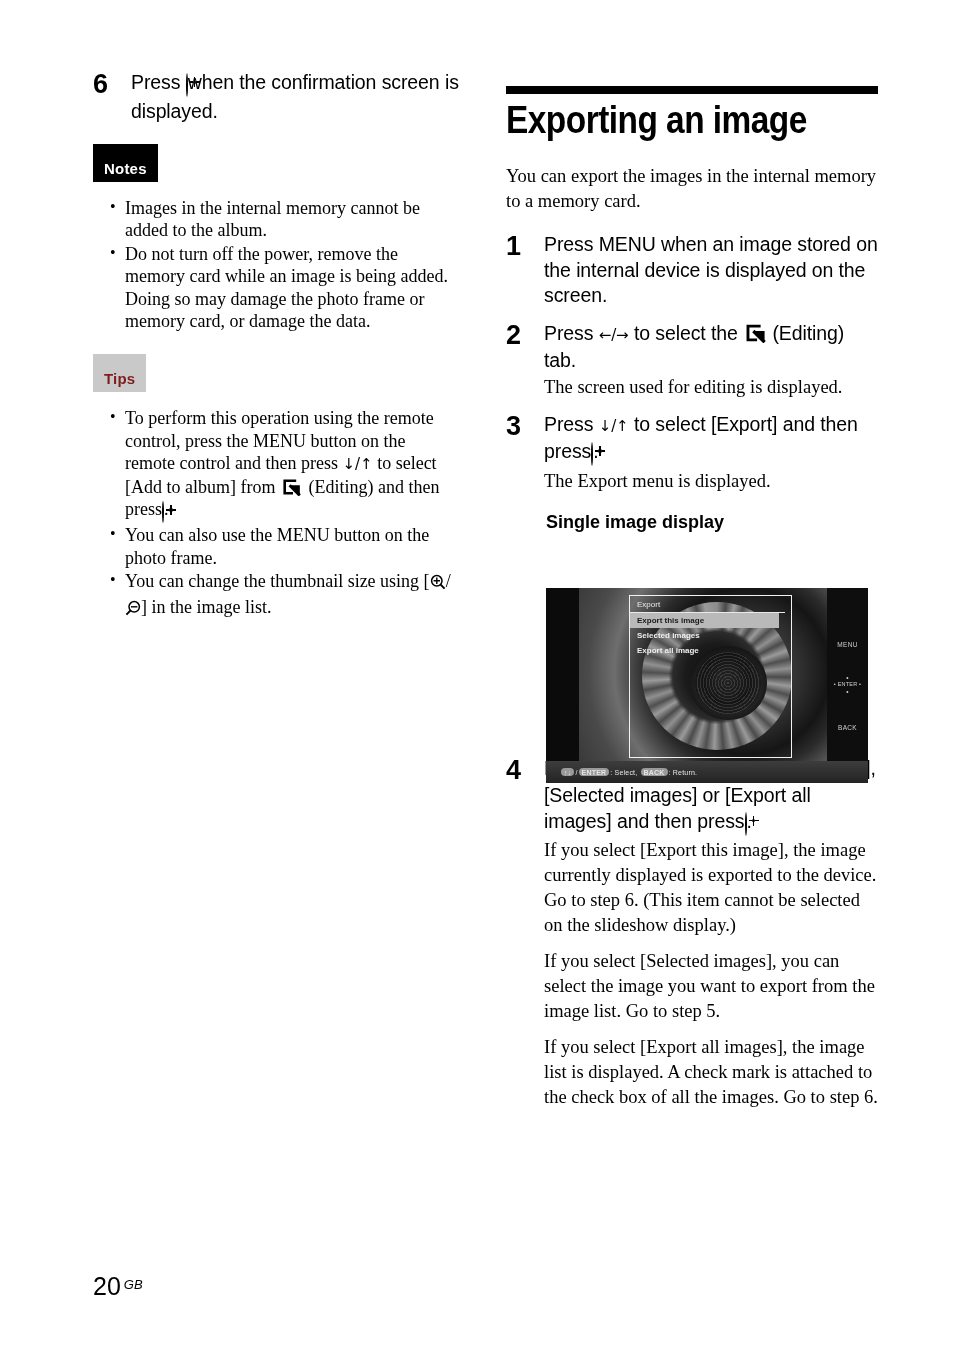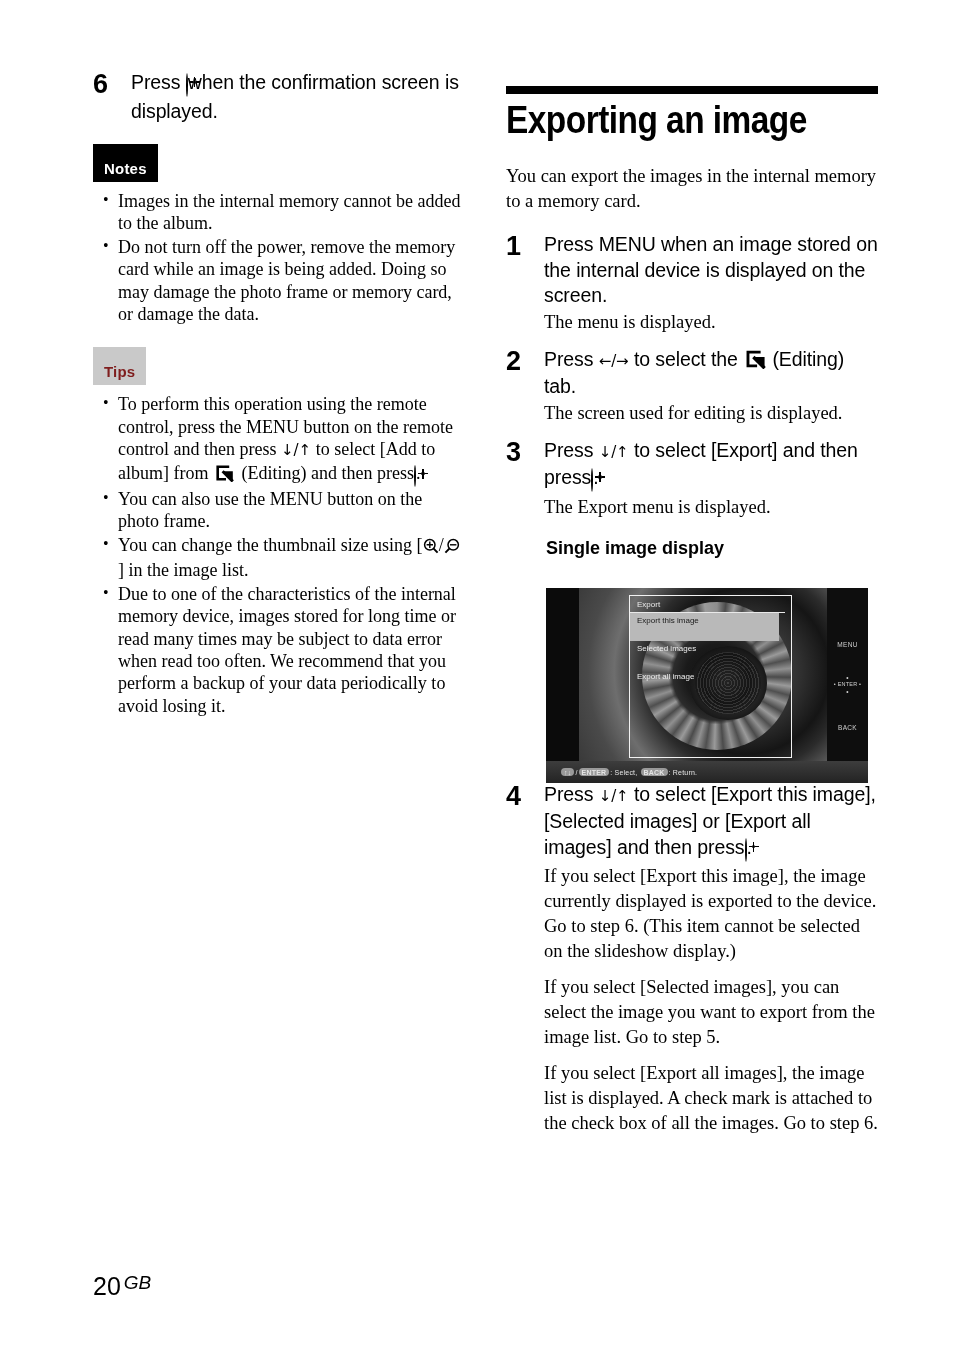--- a/index.html
+++ b/index.html
@@ -39,21 +39,21 @@
   .label-box{
     display:inline-block;font-family:"Liberation Sans", sans-serif;
     font-weight:bold;font-size:15px;line-height:15px;
     padding:17px 11px 6px 11px;letter-spacing:0.2px;
   }
   .label-notes{background:#000;color:#fff;}
   .label-tips{background:#c9c9c9;color:#7f1d1d;}
   .label-wrap{margin:8px 0 8px 0;}
 
   
-  ul.bullets{list-style:none;margin:8px;padding:0;}
+  ul.bullets{list-style:none;margin:15px;padding:0;}
   ul.bullets li{
     position:relative;padding-left:17px;
     font-size:18px;line-height:22.4px;margin-bottom:1px;
     text-align:left;
   }
   ul.bullets li:before{
     content:"\2022";position:absolute;left:2px;top:-1px;font-size:16px;
   }
 
   
@@ -136,21 +136,21 @@
   .menu-panel{
     position:absolute;left:83px;top:7px;width:163px;height:163px;
     border:1.6px solid #f2f2f2;box-sizing:border-box;
   }
   .menu-title{
     color:#e9e9e9;font-family:"Liberation Sans", sans-serif;font-size:8px;
     padding:4px 0 3px 7px;border-bottom:1.2px solid #e9e9e9;margin:0 6px 0 0;
   }
   .menu-item{
     color:#eee;font-family:"Liberation Sans", sans-serif;font-size:8px;
-    padding:3px 0 16px 7px;margin-right:12px;
+    padding:3px 0 3px 7px;margin-right:12px;font-weight:bold;
   }
   .menu-item.sel{background:#b9b9b9;color:#1a1a1a;}
   .shot-btns{
     position:absolute;right:0;top:0;width:41px;bottom:22px;
     color:#cfcfcf;font-family:"Liberation Sans", sans-serif;font-size:6.5px;
     text-align:center;
   }
   .btn-menu{position:absolute;top:53px;left:0;right:0;letter-spacing:.3px;}
   .btn-back{position:absolute;top:136px;left:0;right:0;letter-spacing:.3px;}
   .dpad{position:absolute;top:86px;left:0;right:0;}
@@ -169,21 +169,21 @@
     display:inline-block;background:#9a9a9a;color:#111;border-radius:6px;
     padding:0.5px 3px;font-size:5.5px;font-weight:bold;margin:0 1px;
   }
 
   
   .footer{position:absolute;left:93px;top:1272px;}
   .pg-num{
     font-family:"Liberation Sans", sans-serif;font-size:25px;font-weight:normal;
   }
   .pg-gb{
-    font-family:"Liberation Sans", sans-serif;font-size:19px;font-style:italic;
+    font-family:"Liberation Sans", sans-serif;font-size:13px;font-style:italic;
     vertical-align:6px;margin-left:3px;
   }
 </style>
 </head>
 <body>
 
 <div class="page">
 
   <div class="col-left">
 
@@ -233,36 +233,34 @@
               <circle cx="6.8" cy="6.8" r="5.2" fill="none" stroke="#000" stroke-width="1.5"></circle>
               <path d="M3.6 6.8 H10 M6.8 3.6 V10" stroke="#000" stroke-width="1.4"></path>
               <path d="M10.4 10.4 L14.6 14.6" stroke="#000" stroke-width="2"></path>
             </svg></span><span>/</span><span class="ico"><svg width="16" height="16" viewBox="0 0 16 16">
               <circle cx="9.2" cy="6.8" r="5.2" fill="none" stroke="#000" stroke-width="1.5"></circle>
               <path d="M6.0 6.8 H12.4" stroke="#000" stroke-width="1.4"></path>
               <path d="M5.6 10.4 L1.4 14.6" stroke="#000" stroke-width="2"></path>
             </svg></span><span>] in the image list.</span>
       </li>
 
-      <li>Due to one of the characteristics of the internal memory device, images stored for long time or read many times may be subject to data error when read too often. We recommend that you perform a backup of your data periodically to avoid losing it.</li>
     </ul>
   </div>
 
   <div class="col-right">
 
     <div class="head-rule"></div>
     <h1 class="head-title">Exporting an image</h1>
 
     <p class="intro">You can export the images in the internal memory to a memory card.</p>
 
     <div class="step">
       <div class="step-num">1</div>
       <div class="step-body">
         <div class="step-title">Press MENU when an image stored on the internal device is displayed on the screen.</div>
-        <div class="step-desc">The menu is displayed.</div>
       </div>
     </div>
 
     <div class="step" style="margin-top:12px;">
       <div class="step-num">2</div>
       <div class="step-body">
         <div class="step-title">
           <span>Press</span>
           <span class="arrows">←/→</span>
           <span>to select the</span>

